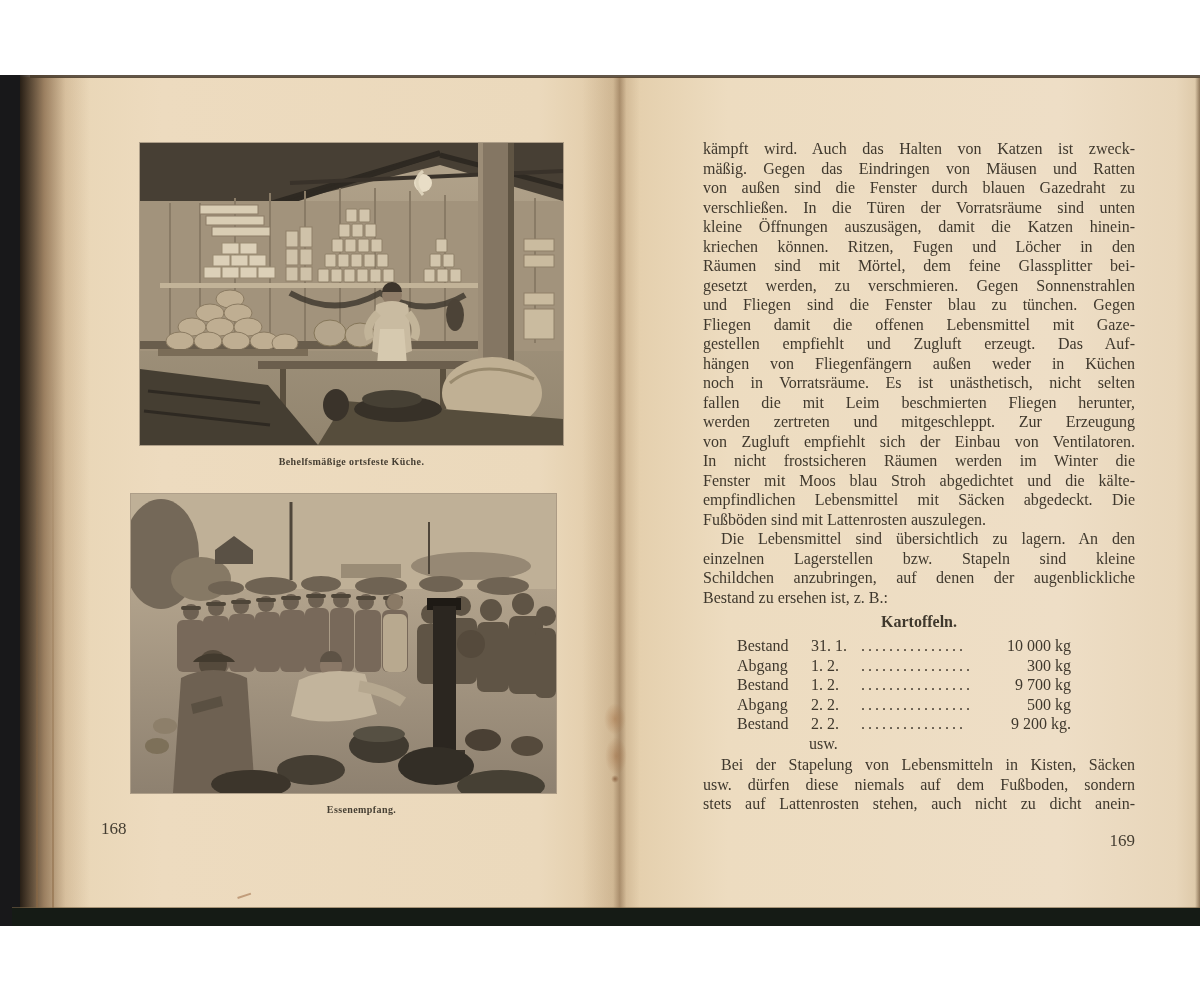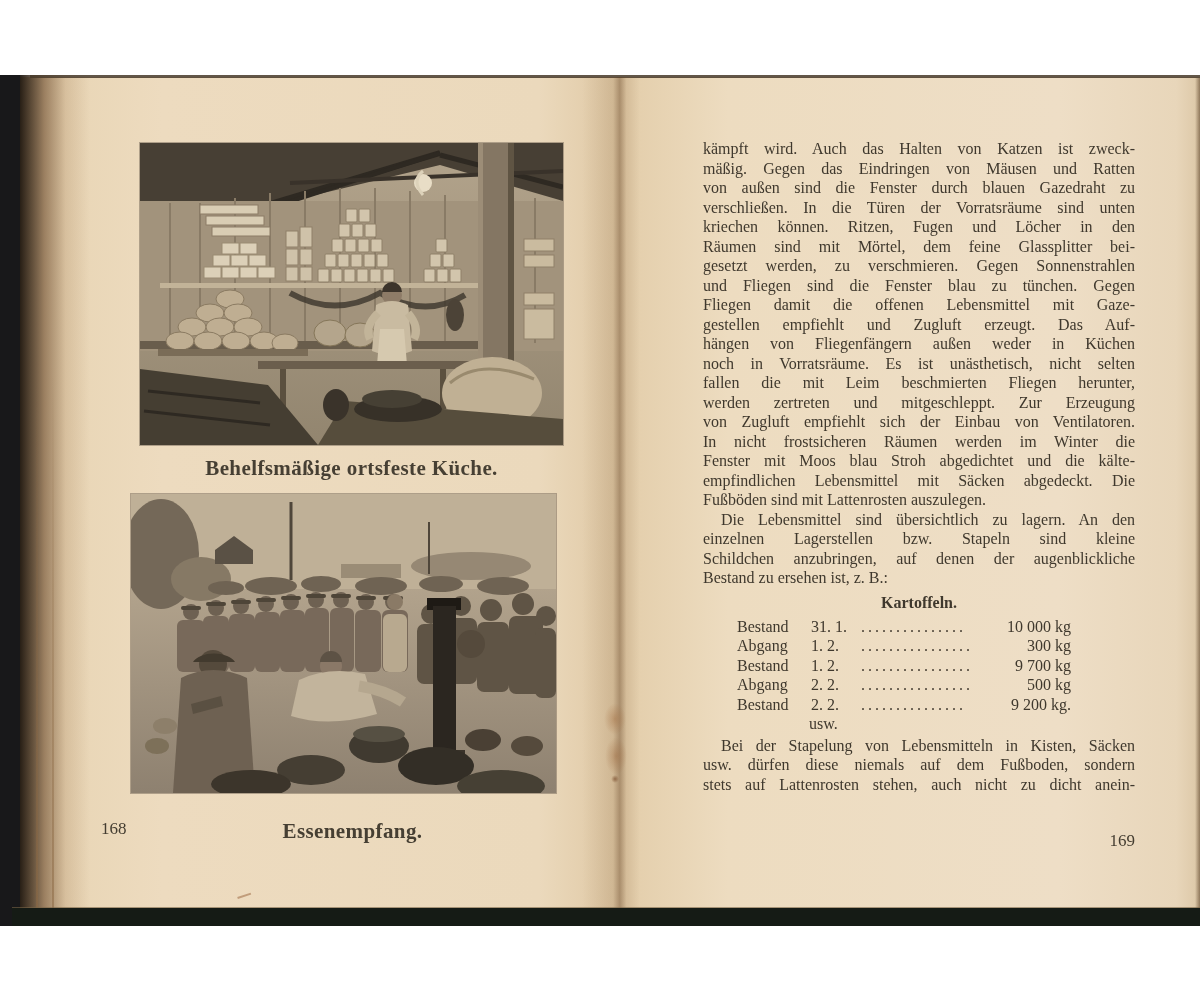--- a/index.html
+++ b/index.html
@@ -25,24 +25,24 @@
   .stain.s1{left:604px;top:628px;width:22px;height:32px;background:radial-gradient(ellipse at center,rgba(160,105,60,.45),rgba(160,105,60,0) 70%);}
   .stain.s2{left:605px;top:662px;width:22px;height:38px;background:radial-gradient(ellipse at center,rgba(150,95,52,.42),rgba(150,95,52,0) 70%);}
   .stain.s3{left:611px;top:700px;width:8px;height:8px;background:radial-gradient(circle,rgba(110,62,30,.6),rgba(110,62,30,0) 70%);}
   .scratch{position:absolute;left:236px;top:812px;width:14px;height:8px;
     border-bottom:2px solid rgba(150,95,55,.5);transform:rotate(-18deg);}
   
   .photo{position:absolute;box-shadow:0 0 0 1px rgba(60,50,40,.35);overflow:hidden;}
   .photo svg{display:block;}
   #photo1{left:140px;top:68px;width:423px;height:302px;}
   #photo2{left:131px;top:419px;width:425px;height:299px;}
-  .caption{position:absolute;text-align:center;font-weight:bold;font-size:21px;
+  .caption{position:absolute;text-align:center;font-weight:bold;font-size:10px;
     letter-spacing:.4px;color:#463f33;}
   #caption1{left:140px;top:381px;width:423px;}
-  #caption2{left:140px;top:729px;width:425px;margin-top:15px;}
+  #caption2{left:149px;top:729px;width:425px;}
   .pagenum{position:absolute;font-size:17px;color:#443d31;}
   #pn168{left:101px;top:744px;}
   #pn169{left:703px;top:756px;width:432px;text-align:right;}
   
   #rtext{position:absolute;left:703px;top:64px;width:432px;font-size:16px;color:#3f382d;}
   .ln{height:19.5px;line-height:19.5px;text-align:justify;text-align-last:justify;
       white-space:nowrap;overflow:hidden;}
   .ln.left{text-align:left;text-align-last:left;}
   .ln.indent{padding-left:18px;}
   .thead{height:22px;line-height:22px;text-align:center;font-weight:bold;margin-top:4px;margin-bottom:3px;}
@@ -342,20 +342,21 @@
     </div>
     <div class="caption" id="caption2">Essenempfang.</div>
 
     <div class="pagenum" id="pn168">168</div>
 
     <div id="rtext">
       <div class="ln">kämpft wird.  Auch das Halten von Katzen ist zweck-</div>
       <div class="ln">mäßig.  Gegen das Eindringen von Mäusen und Ratten</div>
       <div class="ln">von außen sind die Fenster durch blauen Gazedraht zu</div>
       <div class="ln">verschließen.  In die Türen der Vorratsräume sind unten</div>
+      <div class="ln">kleine Öffnungen auszusägen, damit die Katzen hinein-</div>
       <div class="ln">kriechen können.  Ritzen, Fugen und Löcher in den</div>
       <div class="ln">Räumen sind mit Mörtel, dem feine Glassplitter bei-</div>
       <div class="ln">gesetzt werden, zu verschmieren.  Gegen Sonnenstrahlen</div>
       <div class="ln">und Fliegen sind die Fenster blau zu tünchen.  Gegen</div>
       <div class="ln">Fliegen damit die offenen Lebensmittel mit Gaze-</div>
       <div class="ln">gestellen empfiehlt und Zugluft erzeugt.  Das Auf-</div>
       <div class="ln">hängen von Fliegenfängern außen weder in Küchen</div>
       <div class="ln">noch in Vorratsräume.  Es ist unästhetisch, nicht selten</div>
       <div class="ln">fallen die mit Leim beschmierten Fliegen herunter,</div>
       <div class="ln">werden zertreten und mitgeschleppt.  Zur Erzeugung</div>

